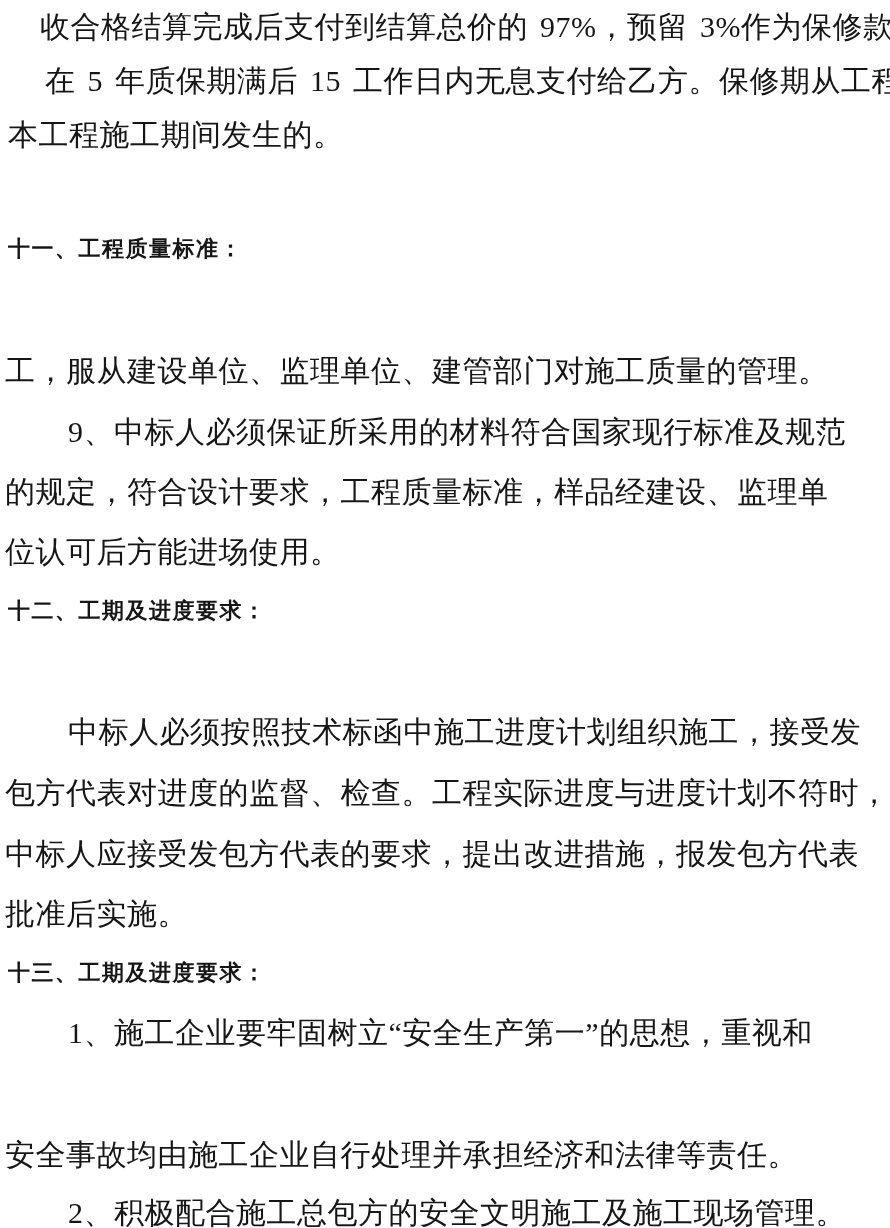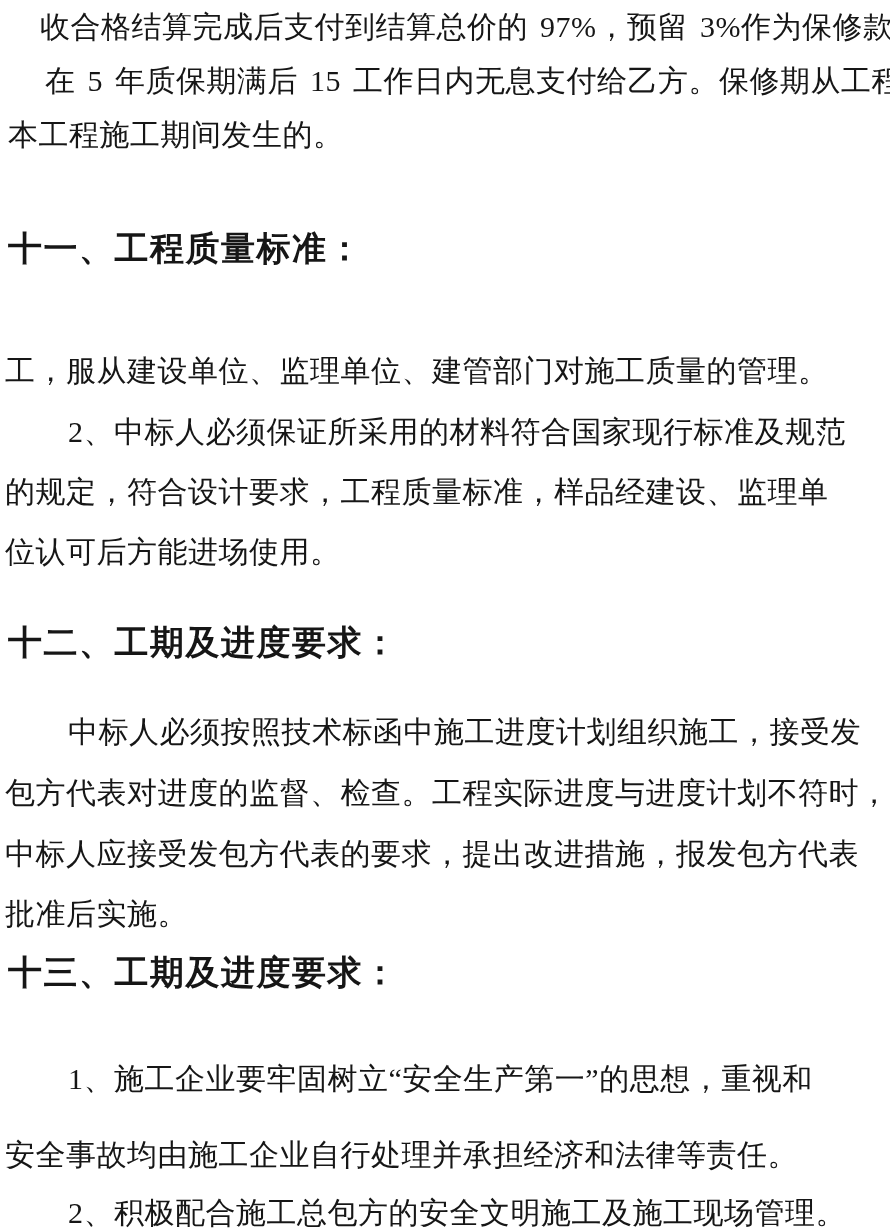--- a/index.html
+++ b/index.html
@@ -20,46 +20,46 @@
     position: absolute;
     font-size: 30px;
     line-height: 38px;
     letter-spacing: 0.5px;
     word-spacing: 4px;
     white-space: pre;
     -webkit-font-smoothing: antialiased;
   }
   .heading {
     position: absolute;
-    font-size: 34px;
+    font-size: 22px;
     line-height: 40px;
     font-weight: 700;
     letter-spacing: 1.5px;
     white-space: pre;
   }
 </style>
 </head>
 <body>
 
 <div class="page">
 
   <div class="line" style="top:8px;   left:40px;">收合格结算完成后支付到结算总价的 97%，预留 3%作为保修款，</div>
   <div class="line" style="top:62px;  left:45px;">在 5 年质保期满后 15 工作日内无息支付给乙方。保修期从工程</div>
   <div class="line" style="top:116px; left:8px;">本工程施工期间发生的。</div>
 
   <div class="heading" style="top:229px; left:8px;">十一、工程质量标准：</div>
   <div class="line" style="top:352px; left:5px;">工，服从建设单位、监理单位、建管部门对施工质量的管理。</div>
-  <div class="line" style="top:413px; left:68px;">2、中标人必须保证所采用的材料符合国家现行标准及规范</div>
+  <div class="line" style="top:413px; left:68px;">9、中标人必须保证所采用的材料符合国家现行标准及规范</div>
   <div class="line" style="top:473px; left:5px;">的规定，符合设计要求，工程质量标准，样品经建设、监理单</div>
   <div class="line" style="top:533px; left:5px;">位认可后方能进场使用。</div>
 
-  <div class="heading" style="top:591px; left:8px;margin-top:32px;">十二、工期及进度要求：</div>
+  <div class="heading" style="top:591px; left:8px;">十二、工期及进度要求：</div>
   <div class="line" style="top:713px; left:68px;text-align:center;">中标人必须按照技术标函中施工进度计划组织施工，接受发</div>
   <div class="line" style="top:774px; left:5px;">包方代表对进度的监督、检查。工程实际进度与进度计划不符时，</div>
   <div class="line" style="top:835px; left:5px;">中标人应接受发包方代表的要求，提出改进措施，报发包方代表</div>
   <div class="line" style="top:895px; left:5px;">批准后实施。</div>
 
   <div class="heading" style="top:953px; left:8px;">十三、工期及进度要求：</div>
-  <div class="line" style="top:1060px; left:68px;">1、施工企业要牢固树立“安全生产第一”的思想，重视和</div>
+  <div class="line" style="top:1014px; left:68px;">1、施工企业要牢固树立“安全生产第一”的思想，重视和</div>
   <div class="line" style="top:1136px; left:5px;">安全事故均由施工企业自行处理并承担经济和法律等责任。</div>
   <div class="line" style="top:1194px; left:68px;">2、积极配合施工总包方的安全文明施工及施工现场管理。</div>
 
 </div>
 
 </body></html>

